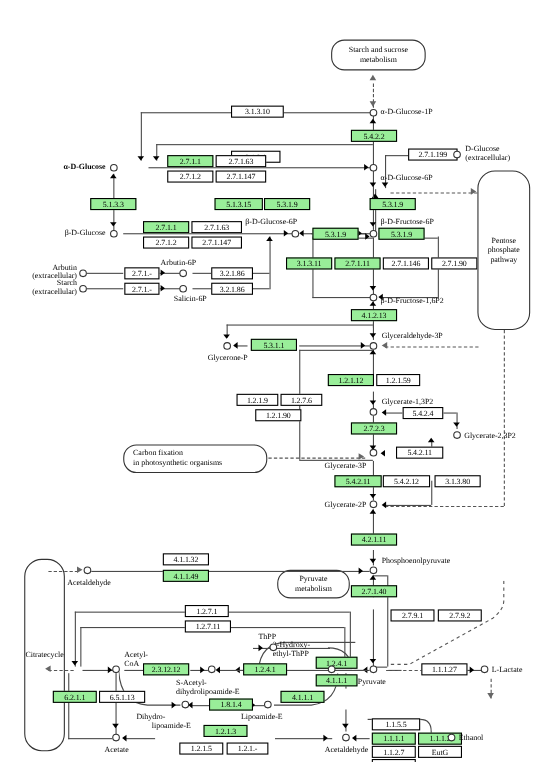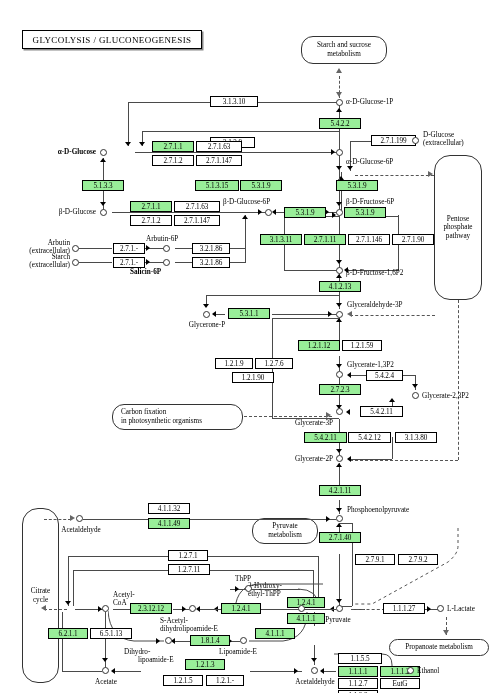--- a/index.html
+++ b/index.html
@@ -90,21 +90,20 @@
     letter-spacing:0.4px;
     display:flex;align-items:center;justify-content:center;
     color:#000;
   }
 </style>
 </head>
 <body>
 
 <div id="map">
 
-  <div id="title">GLYCOLYSIS / GLUCONEOGENESIS</div>
 
   <div class="maplink" style="left:301px;top:36px;width:86px;height:28px;flex-direction:column;">
     <span>Starch and sucrose</span>
     <span>metabolism</span>
   </div>
 
   <div class="maplink" style="left:112px;top:404px;width:131px;height:26px;flex-direction:column;align-items:flex-start;padding-left:8px;">
     <span>Carbon fixation</span>
     <span>in photosynthetic organisms</span>
   </div>
@@ -113,28 +112,25 @@
     <span>Pentose</span>
     <span>phosphate</span>
     <span>pathway</span>
   </div>
 
   <div class="maplink" style="left:252px;top:518px;width:66px;height:26px;flex-direction:column;">
     <span>Pyruvate</span>
     <span>metabolism</span>
   </div>
 
-  <div class="maplink tall" style="left:22px;top:508px;width:37px;height:175px;flex-direction:column;">
+  <div class="maplink tall" style="left:22px;top:508px;width:37px;height:175px;flex-direction:row;">
     <span>Citrate</span>
     <span>cycle</span>
   </div>
 
-  <div class="maplink" style="left:389px;top:639px;width:100px;height:17px;">
-    <span>Propanoate metabolism</span>
-  </div>
 
   <div class="v d" style="left:339px;top:76px;height:22px;"></div>
   <div class="aro up" style="left:336px;top:68px;"></div>
   <div class="aro dn" style="left:336px;top:92px;"></div>
 
   <div class="h" style="left:128px;top:102px;width:211px;"></div>
   <div class="v" style="left:128px;top:102px;height:44px;"></div>
   <div class="ar dn" style="left:125px;top:142px;"></div>
 
   <div class="v" style="left:339px;top:105px;height:73px;"></div>
@@ -471,21 +467,21 @@
   <div class="lbl r" style="left:4px;top:247px;width:66px;">(extracellular)</div>
 
   <div class="cpd" style="left:72px;top:259px;"></div>
   <div class="lbl r" style="left:4px;top:253px;width:66px;">Starch</div>
   <div class="lbl r" style="left:4px;top:261px;width:66px;">(extracellular)</div>
 
   <div class="cpd" style="left:163px;top:245px;"></div>
   <div class="lbl" style="left:146px;top:235px;">Arbutin-6P</div>
 
   <div class="cpd" style="left:163px;top:259px;"></div>
-  <div class="lbl" style="left:130px;top:268px;font-weight:bold;">Salicin-6P</div>
+  <div class="lbl" style="left:158px;top:268px;">Salicin-6P</div>
 
   <div class="cpd" style="left:203px;top:311px;"></div>
   <div class="lbl c" style="left:178px;top:321px;width:58px;">Glycerone-P</div>
 
   <div class="cpd" style="left:336px;top:311px;"></div>
   <div class="lbl" style="left:347px;top:301px;">Glyceraldehyde-3P</div>
 
   <div class="cpd" style="left:336px;top:371px;"></div>
   <div class="lbl" style="left:347px;top:361px;">Glycerate-1,3P2</div>
 

